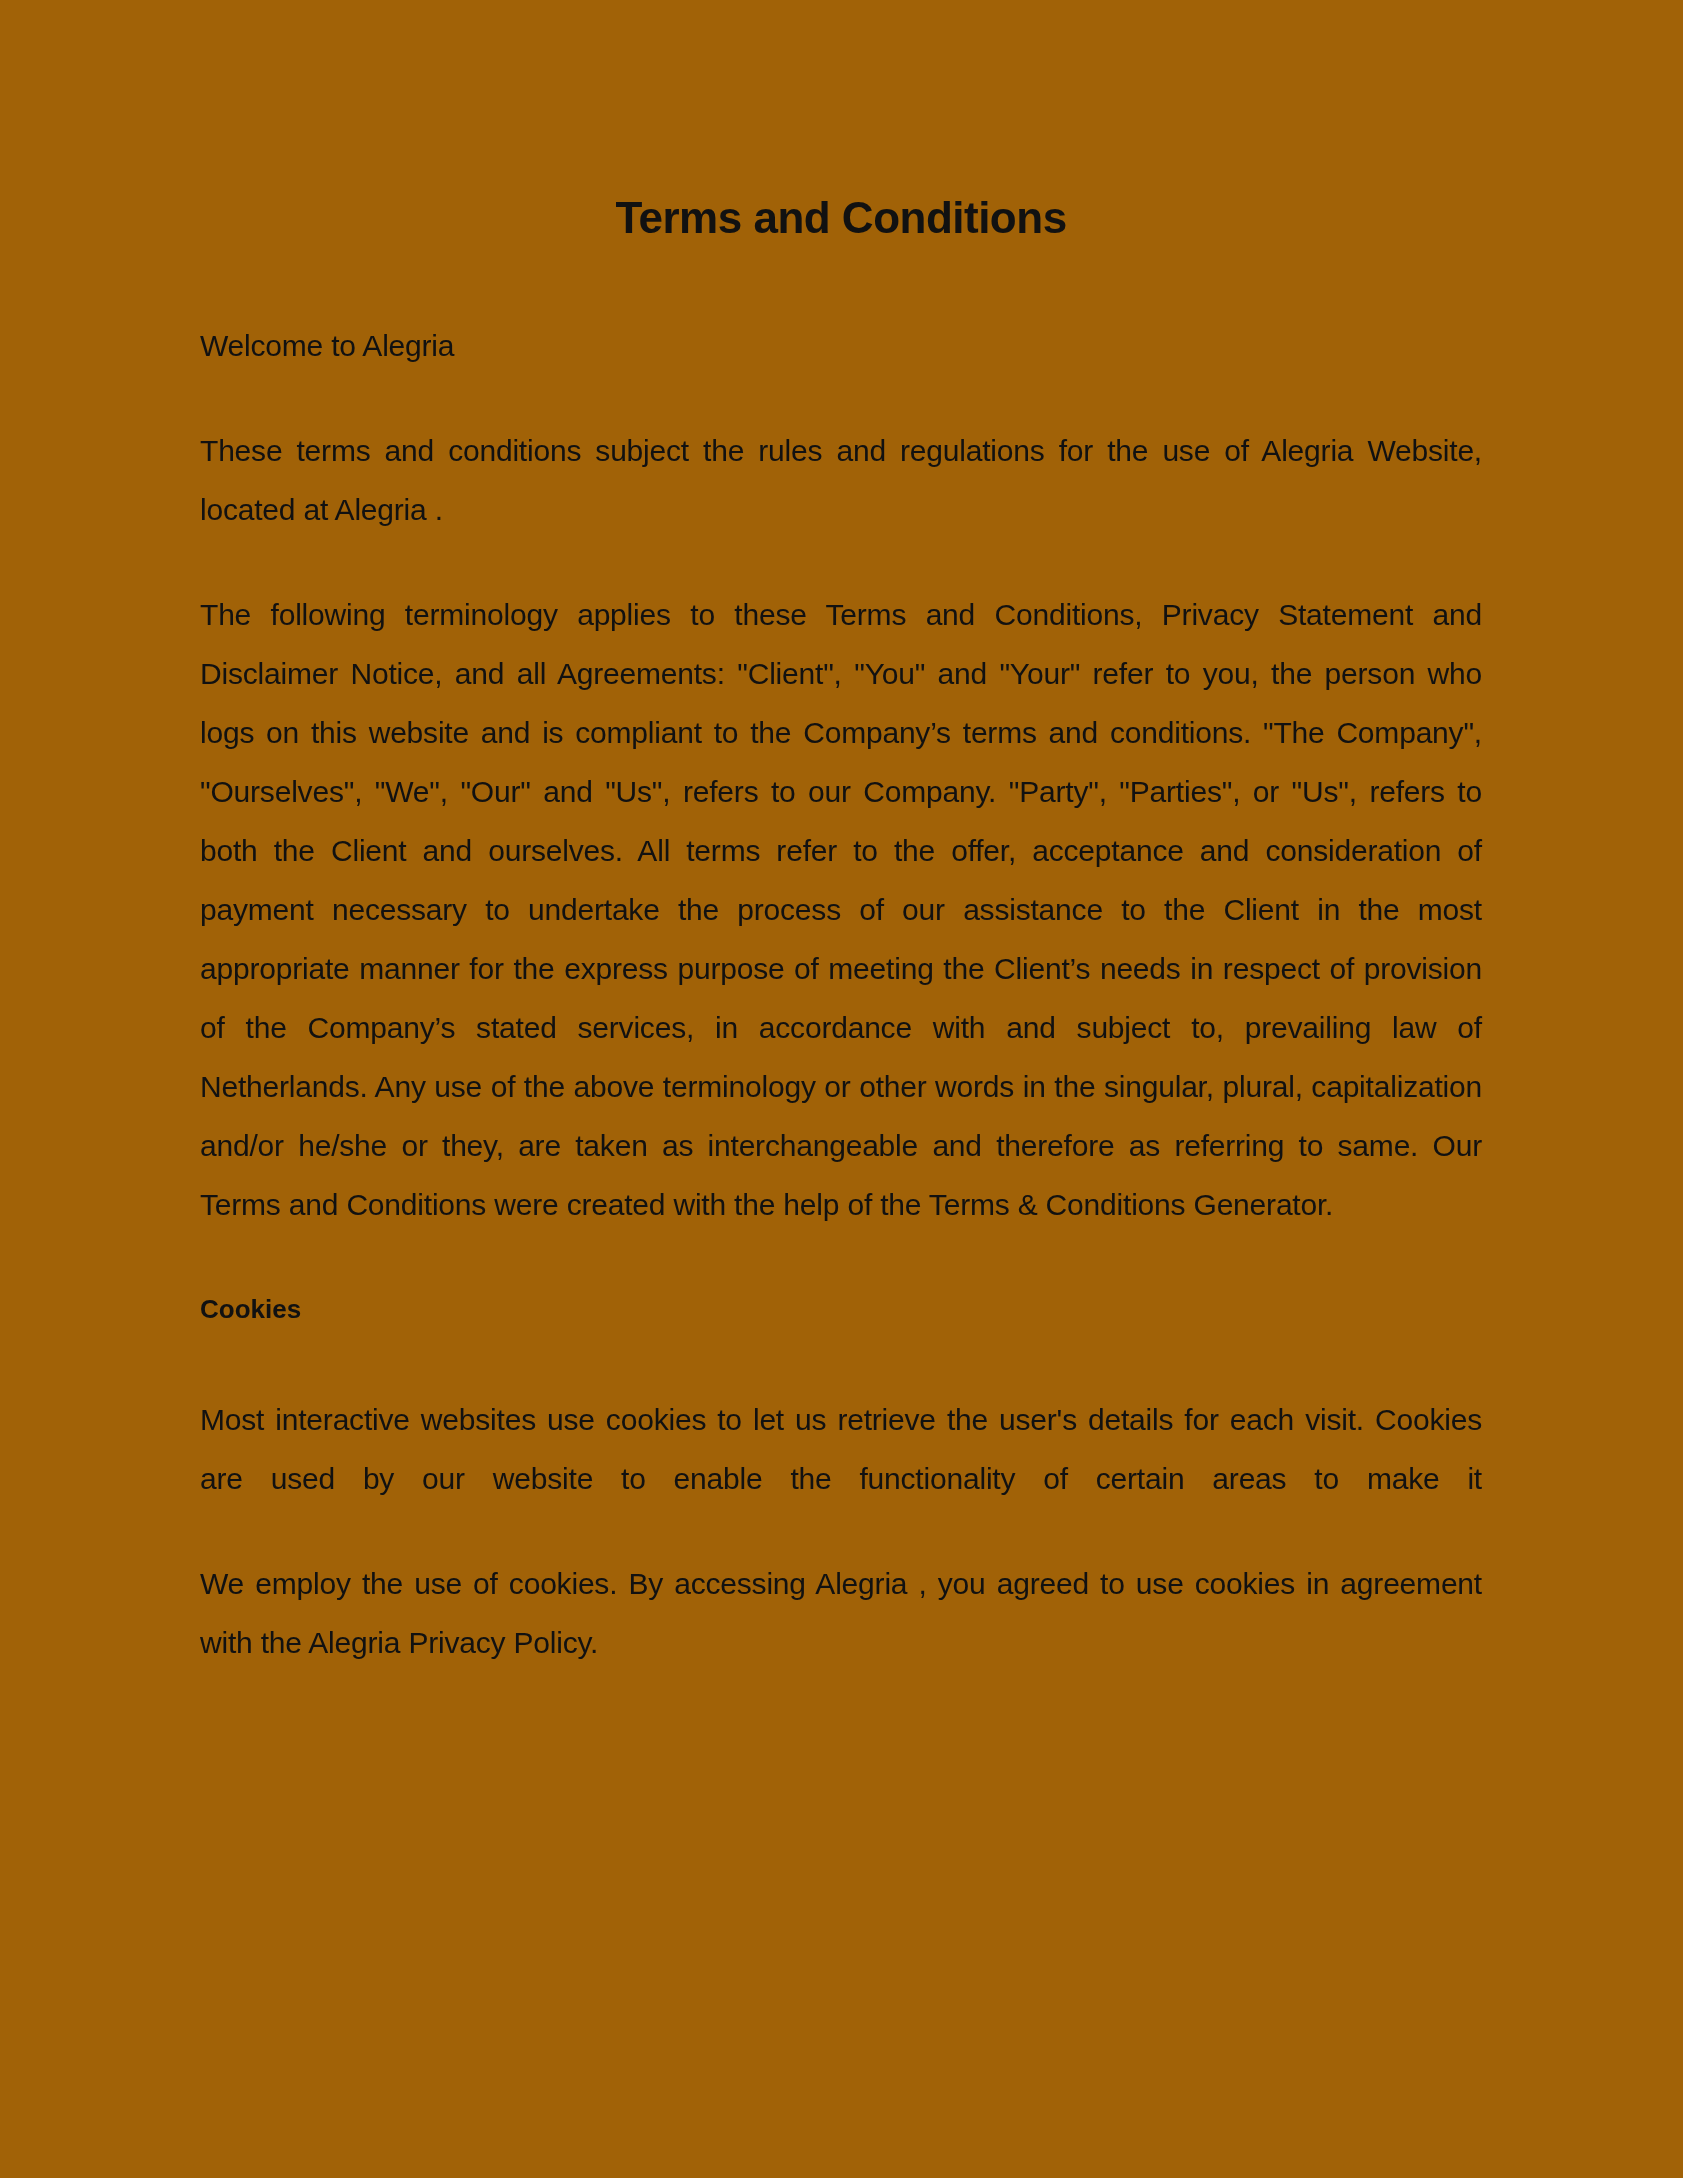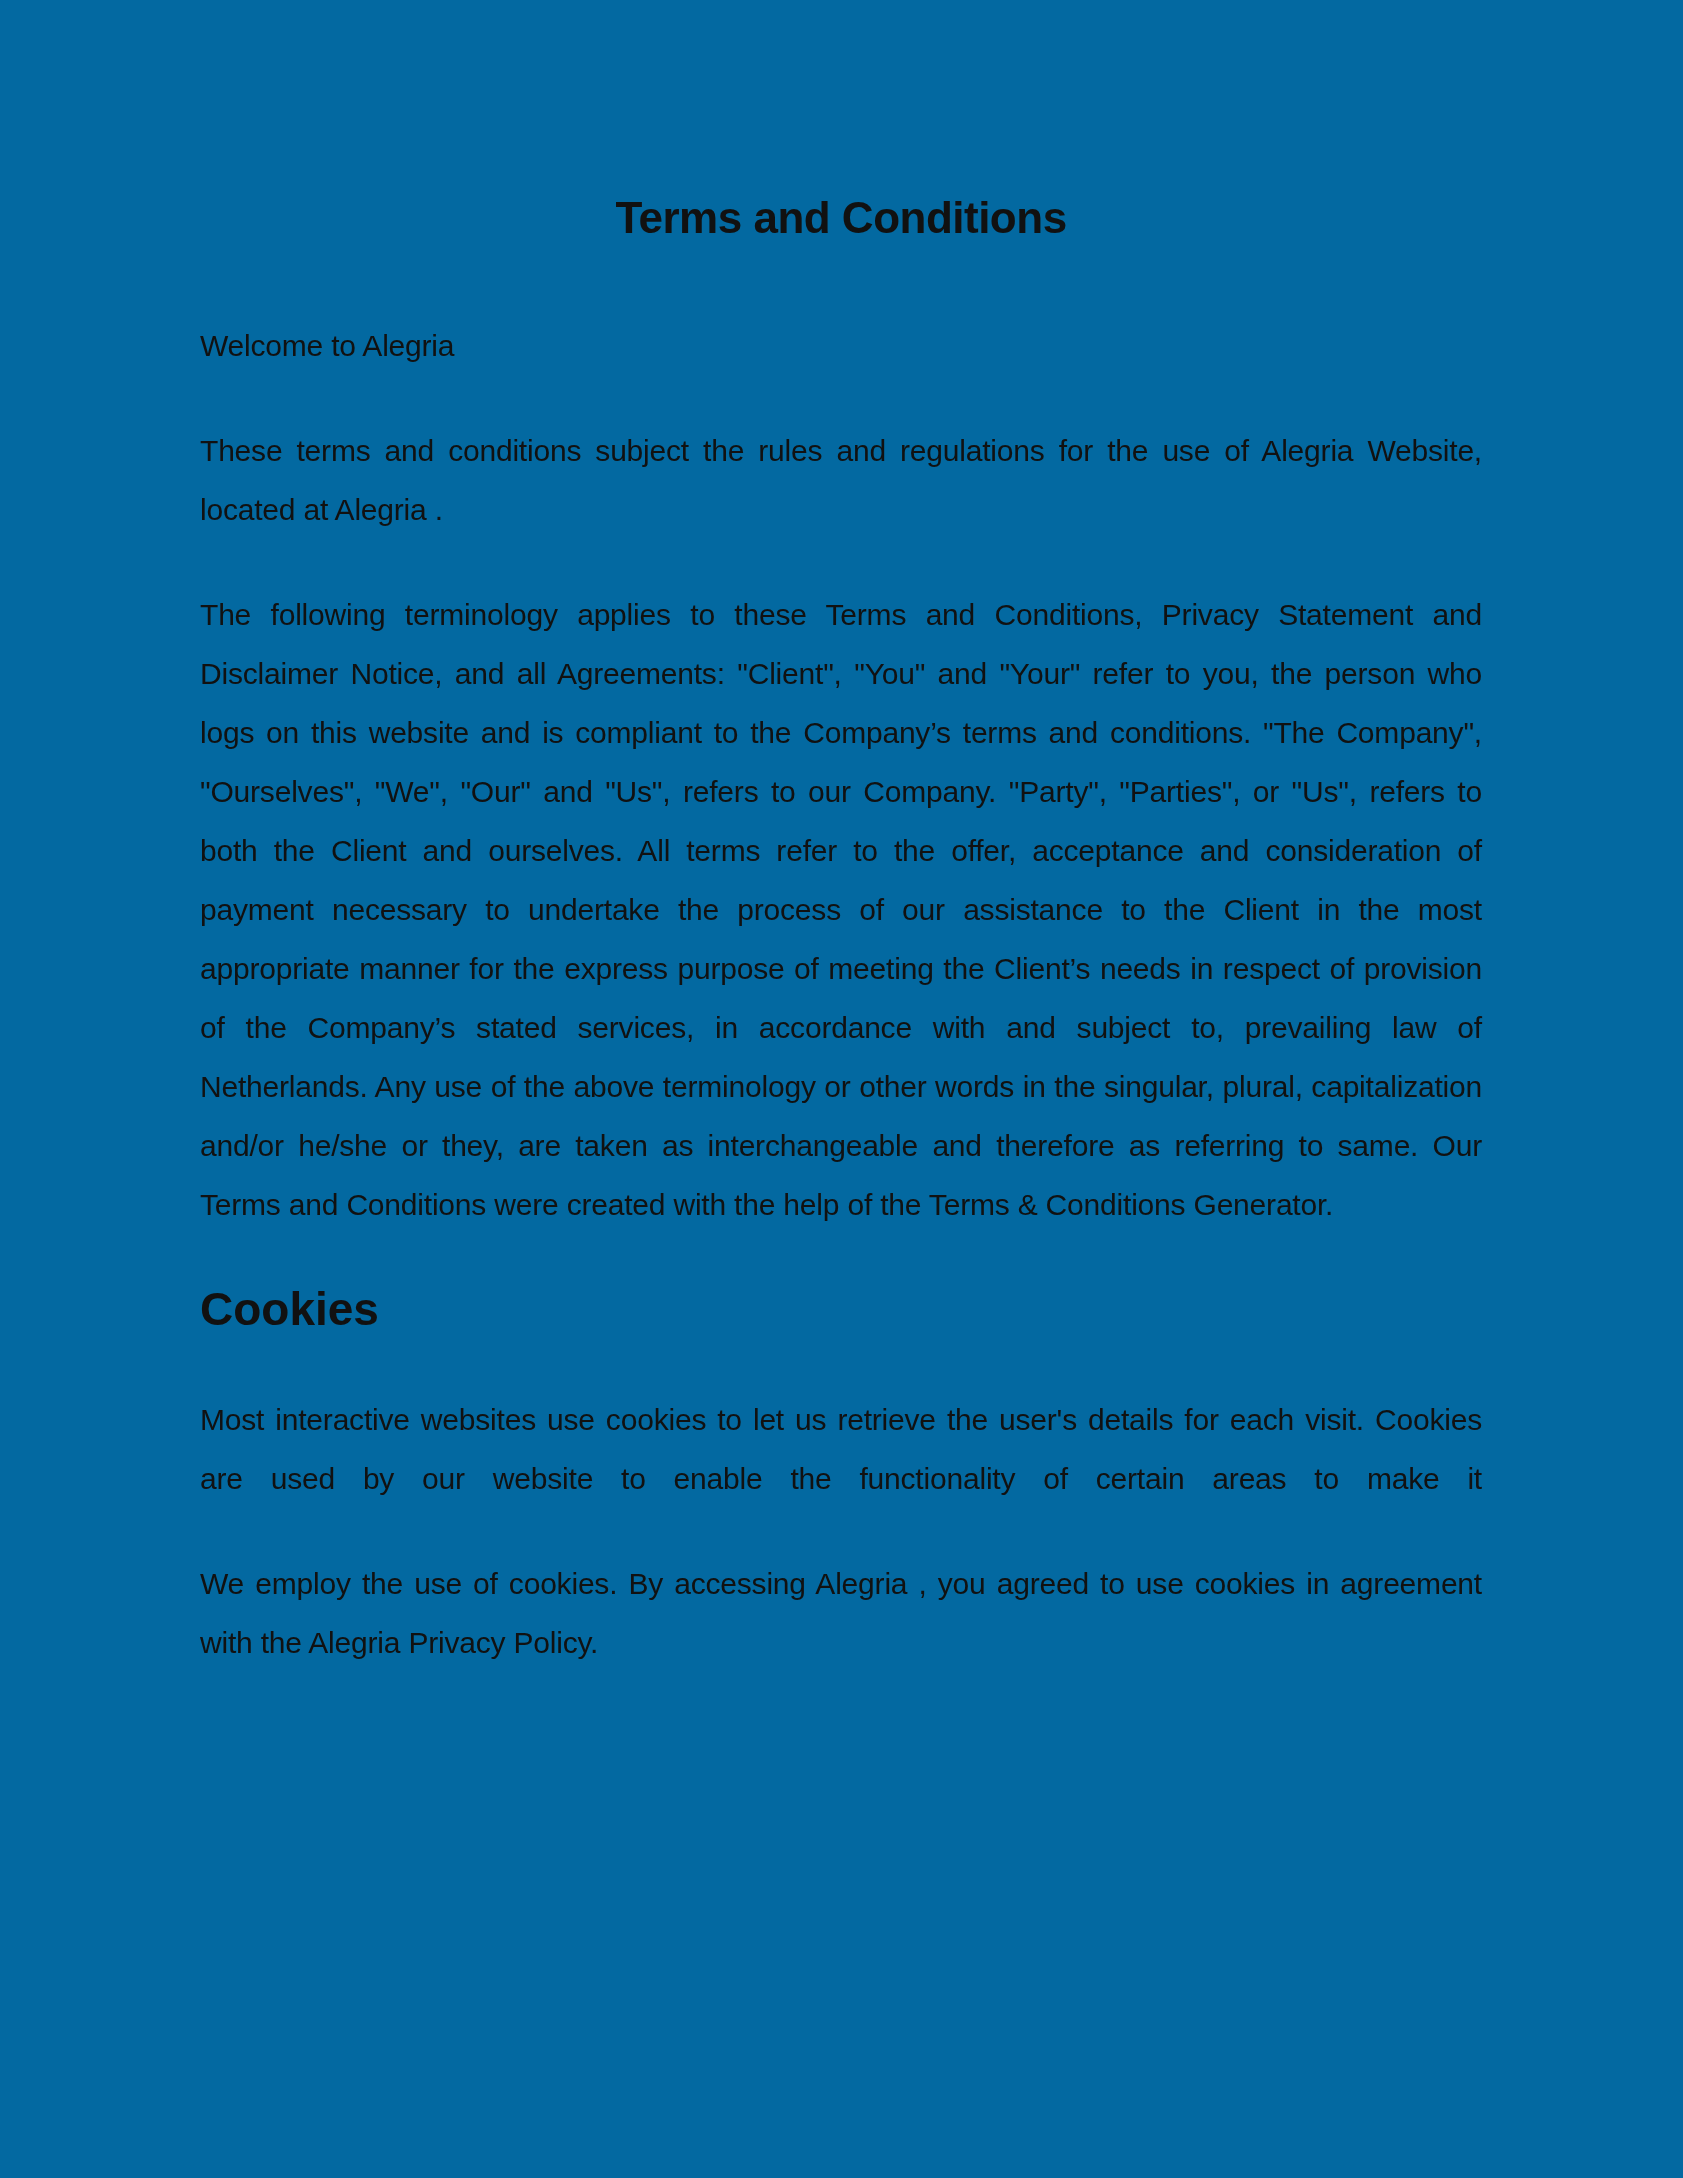--- a/index.html
+++ b/index.html
@@ -1,38 +1,38 @@
 <!DOCTYPE html>
 <html><head>
 <meta charset="utf-8">
 <style>
   html, body { margin: 0; padding: 0; background: #ffffff; }
   .page {
     position: relative;
     width: 1683px;
     height: 2178px;
-    background: #0369a1;
+    background: #a16207;
     box-sizing: border-box;
     padding: 188px 201px 0 200px;
     font-family: "Liberation Sans", sans-serif;
     color: #111111;
     overflow: hidden;
   }
   h1.doc-title {
     margin: 0 0 69px 0;
     font-size: 44px;
     line-height: 59px;
     font-weight: 700;
     text-align: center;
     letter-spacing: -0.5px;
     color: #111111;
   }
   h2.section-heading {
     margin: 4px 0 51px 0;
-    font-size: 46px;
+    font-size: 26px;
     line-height: 59px;
     font-weight: 700;
     color: #111111;
   }
   p.para {
     margin: 0 0 46px 0;
     font-size: 30px;
     line-height: 59px;
     letter-spacing: -0.2px;
     text-align: justify;

